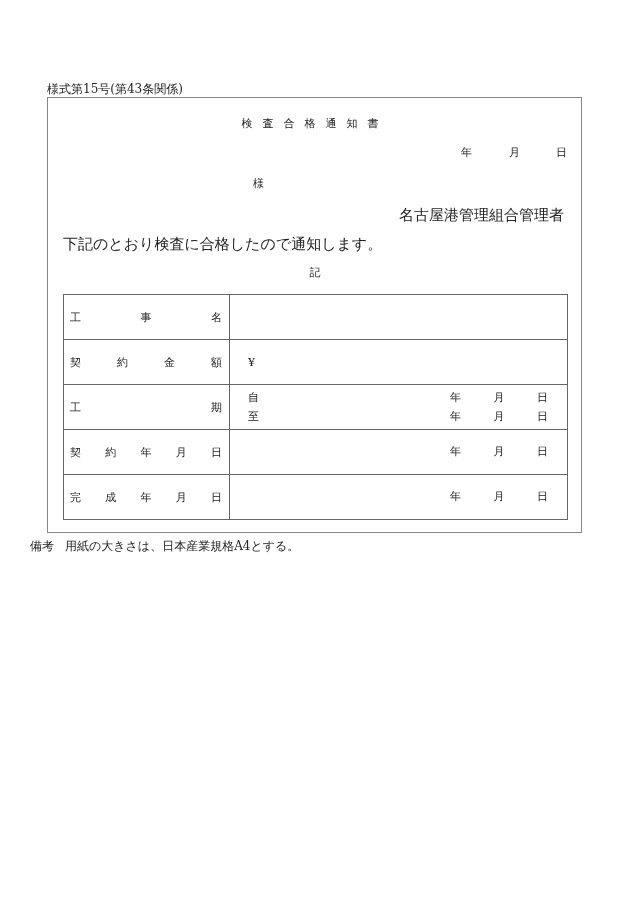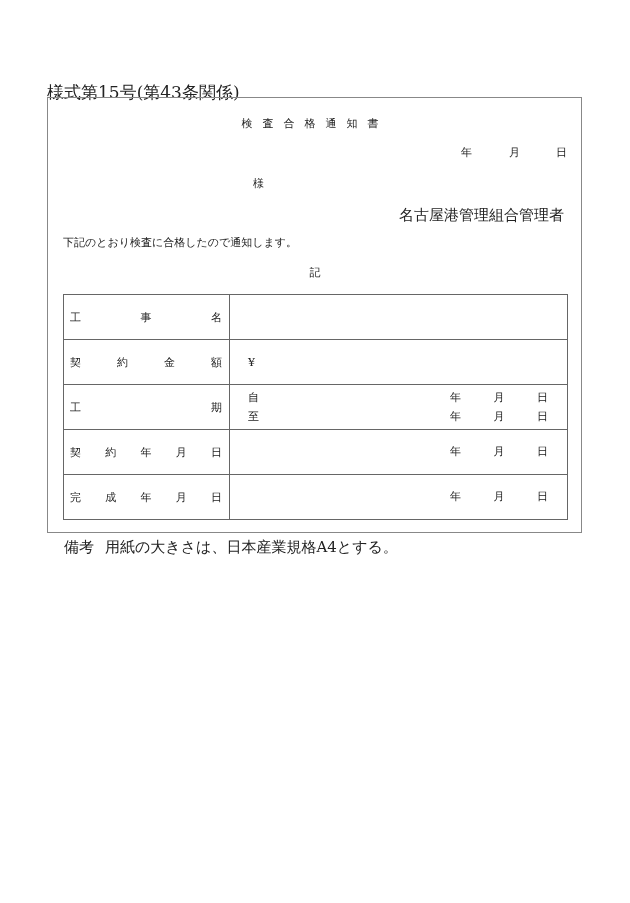--- a/index.html
+++ b/index.html
@@ -1,32 +1,32 @@
 <!DOCTYPE html>
 <html><head>
   <meta charset="utf-8">
   <style>
     html, body { margin: 0; padding: 0; background: #ffffff; }
     body { width: 630px; height: 903px; position: relative; font-family: "DejaVu Serif", "Liberation Serif", serif; color: #222; overflow: hidden; }
     .abs { position: absolute; white-space: nowrap; }
-    .form-no { left: 47px; top: 81px; font-size: 17px; }
+    .form-no { left: 47px; top: 81px; font-size: 12px; }
     .outer { position: absolute; left: 47px; top: 97px; width: 535px; height: 436px; border: 1px solid #888; box-sizing: border-box; }
     .title { left: 0; width: 630px; top: 116px; text-align: center; font-size: 11px; letter-spacing: 10px; }
     .date-row { top: 145px; font-size: 11px; }
     .sama { left: 253px; top: 176px; font-size: 11px; }
     .issuer { right: 66px; top: 206px; font-size: 15px; }
-    .body-text { left: 63px; top: 235px; font-size: 11px; }
+    .body-text { left: 63px; top: 235px; font-size: 15px; }
     .ki { left: 0; width: 630px; top: 265px; text-align: center; font-size: 11px; }
     table.grid { position: absolute; left: 63px; top: 294px; width: 505px; height: 224px; border-collapse: collapse; }
     table.grid td { border: 1px solid #666; padding: 0; font-size: 11px; vertical-align: middle; }
     td.lab { width: 165px; height: 44px; }
     .spread { display: flex; justify-content: space-between; padding: 0 7px 0 6px; }
     .valcell { position: relative; }
     .ymd { position: absolute; right: 0; width: 98px; display: flex; justify-content: space-between; padding-right: 19px; box-sizing: content-box; }
-    .note { left: 64px; top: 538px; font-size: 15px; }
+    .note { left: 30px; top: 538px; font-size: 12px; }
   </style>
 </head>
 <body>
 
 <div class="abs form-no">様式第15号(第43条関係)</div>
 
 <div class="outer"></div>
 
 <div class="abs title">検査合格通知書</div>
 

